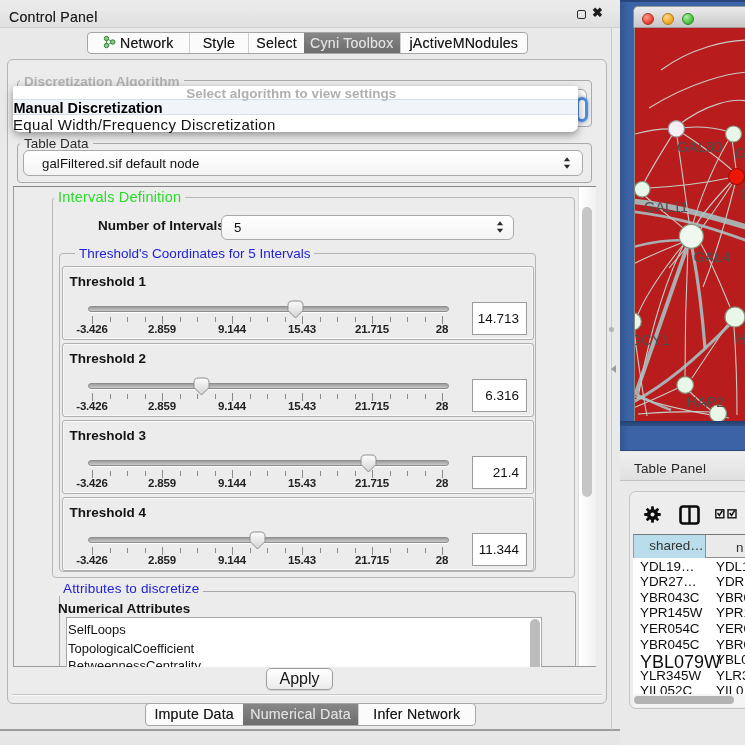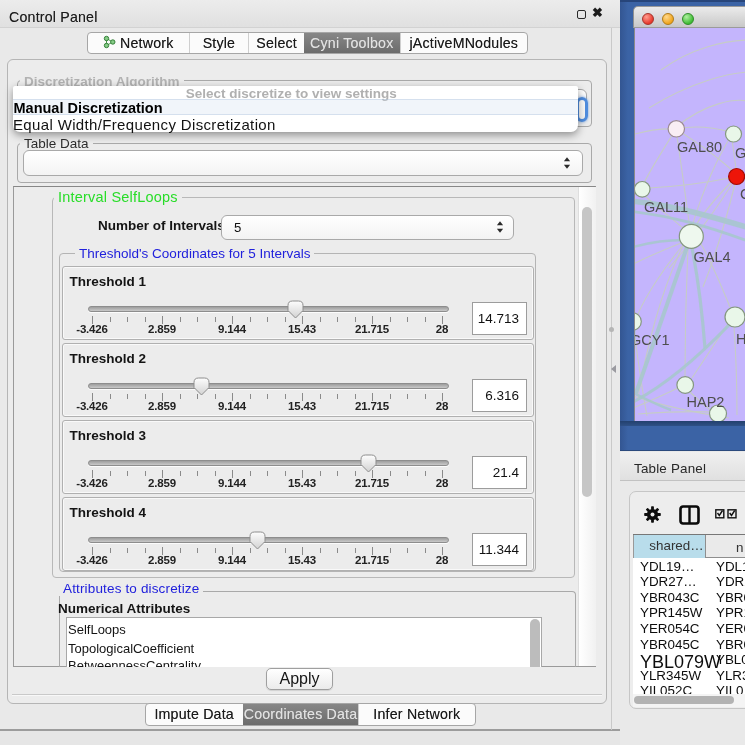--- a/index.html
+++ b/index.html
@@ -69,41 +69,42 @@
 
 <div class="abs" id="panel"></div>
 
 <div class="group" style="left:17px;top:79.5px;width:575px;height:47px;"></div>
 <div class="gtitle" style="left:20px;top:74px;font-size:13.5px;font-weight:700;color:#b2b2b2;">Discretization Algorithm</div>
 
 <div class="combo" style="left:460px;top:89px;width:127px;height:32px;"></div>
 <div class="abs" style="left:575.5px;top:96.5px;width:12px;height:25px;border:3px solid #4f8cdd;border-radius:8px;box-shadow:0 0 3px rgba(79,140,221,.8);box-sizing:border-box;"></div>
 
 <div class="abs" style="left:13px;top:86px;width:564.5px;height:45.8px;background:#fff;border-radius:2px 2px 7px 7px;box-shadow:0 3px 8px rgba(0,0,0,.4);z-index:10;"></div>
-<div class="abs" style="left:9px;top:85.5px;width:564.5px;text-align:center;font-size:13.5px;font-weight:700;color:#b0b0b0;z-index:11;">Select discretize to view settings</div>
+<div class="abs" style="left:9px;top:85.5px;width:564.5px;text-align:center;font-size:13.5px;font-weight:700;color:#b0b0b0;z-index:11;">Select algorithm to view settings</div>
 <div class="abs" style="left:13px;top:99.3px;width:564.5px;height:15.4px;background:rgba(208,222,240,.30);border-top:1px solid rgba(160,185,215,.35);border-bottom:1px solid rgba(160,185,215,.35);box-sizing:border-box;z-index:11;"></div>
 <div class="abs" style="left:13.5px;top:99.5px;font-size:14.5px;font-weight:700;color:#000;z-index:11;">Manual Discretization</div>
 <div class="abs" style="left:13px;top:115.5px;font-size:15px;letter-spacing:.35px;color:#121212;z-index:11;">Equal Width/Frequency Discretization</div>
 
 <div class="group" style="left:17px;top:142.5px;width:575px;height:40px;"></div>
 <div class="gtitle" style="left:20px;top:135.5px;font-size:13.5px;color:#2d2d2d;text-align:center;">Table Data</div>
 <div class="combo" style="left:23px;top:150px;width:560px;height:25.5px;">
+  <div class="ctext">galFiltered.sif default node</div>
   <svg class="spin" style="right:11px;" viewBox="0 0 9 14">
     <path d="M1 5 L4.5 0.5 L8 5 Z" fill="#2a2a2a"></path>
     <path d="M1 9 L4.5 13.5 L8 9 Z" fill="#2a2a2a"></path>
   </svg>
 </div>
 
 <div class="abs" id="scrollpane" style="left:13px;top:186px;width:583px;height:481px;border:1px solid #9a9a9a;border-top-color:#878787;box-sizing:border-box;background:#ececec;"></div>
 
 <div class="abs" style="left:577.5px;top:187px;width:17.5px;height:479px;background:linear-gradient(to right,#ffffff,#f1f1f1);border-left:1px solid #dedede;"></div>
 <div class="abs" style="left:581.5px;top:207px;width:10px;height:290px;background:#c6c6c6;border-radius:5px;"></div>
 
 <div class="group" style="left:52px;top:196.5px;width:523px;height:381.5px;border-color:#b8b8b8;"></div>
-<div class="gtitle" style="left:54px;top:189px;font-size:14.5px;letter-spacing:.2px;color:#28dd28;">Interval SelfLoops</div>
+<div class="gtitle" style="left:54px;top:189px;font-size:14.5px;letter-spacing:.2px;color:#28dd28;">Intervals Definition</div>
 
 <div class="abs" style="left:88px;top:218px;font-size:13.5px;font-weight:700;color:#141414;padding-left:10px;">Number of Intervals</div>
 <div class="combo" style="left:221px;top:215px;width:293px;height:24.5px;">
   <div class="ctext" style="left:12px;">5</div>
   <svg class="spin" style="right:9px;" viewBox="0 0 9 14">
     <path d="M1 5 L4.5 0.5 L8 5 Z" fill="#2a2a2a"></path>
     <path d="M1 9 L4.5 13.5 L8 9 Z" fill="#2a2a2a"></path>
   </svg>
 </div>
 
@@ -286,41 +287,41 @@
   <div>BetweennessCentrality</div>
 </div>
 <div class="abs" style="left:530px;top:619px;width:10px;height:48px;background:#bcbcbc;border-radius:5px 5px 0 0;"></div>
 
 <div class="abs" style="left:266px;top:667.5px;width:67px;height:22.5px;background:linear-gradient(#ffffff,#ebebeb);border:1px solid #9f9f9f;border-radius:5px;box-sizing:border-box;text-align:center;line-height:20px;font-size:16px;color:#141414;box-shadow:0 1px 1px rgba(0,0,0,.12);">Apply</div>
 <div class="abs" style="left:12px;top:694px;width:590px;height:1px;background:#c9c9c9;"></div>
 <div class="abs" style="left:12px;top:695px;width:590px;height:1px;background:#f8f8f8;"></div>
 
 <div class="abs" id="tabsBot">
   <div class="seg" style="width:98px;">Impute Data</div>
-  <div class="seg dark" style="width:116px;">Coordinates Data</div>
+  <div class="seg dark" style="width:116px;">Numerical Data</div>
   <div class="seg div" style="width:117px;">Infer Network</div>
 </div>
 <div class="abs" style="left:0;top:729.3px;width:620px;height:2px;background:#9c9c9c;"></div>
 <div class="abs" style="left:0;top:731px;width:620px;height:14px;background:#e6e6e6;"></div>
 
 <div class="abs" style="left:610.5px;top:28px;width:1px;height:702px;background:#c9c9c9;"></div>
 <div class="abs" style="left:608.5px;top:327px;width:5px;height:5px;border-radius:50%;background:#b5b5b5;"></div>
 <div class="abs" style="left:611px;top:365px;width:0;height:0;border-top:4px solid transparent;border-bottom:4px solid transparent;border-right:5px solid #9a9aa0;"></div>
 
 <div class="abs" id="blue"></div>
 <div class="abs" style="left:620px;top:0;width:125px;height:2px;background:#27457a;"></div>
 <div class="abs" style="left:620px;top:2px;width:8px;height:449px;background:linear-gradient(to right,rgba(15,25,60,.18),rgba(15,25,60,0));"></div>
 
 <div class="abs" id="netwin"></div>
 <div class="abs" style="left:633px;top:5.5px;width:112px;height:22.5px;background:linear-gradient(#ebebeb,#c8c8c8);border-radius:5px 0 0 0;border-left:1px solid #909090;border-top:1px solid #9a9a9a;border-bottom:1px solid #9b9b9b;box-sizing:border-box;"></div>
 <div class="abs" style="left:641.5px;top:12.5px;width:10px;height:10px;border-radius:50%;background:radial-gradient(circle at 35% 30%,#ff9d8f,#e8392c 70%);border:.5px solid #a5342b;"></div>
 <div class="abs" style="left:661.7px;top:12.5px;width:10px;height:10px;border-radius:50%;background:radial-gradient(circle at 35% 30%,#ffd98c,#f0a41c 70%);border:.5px solid #b07c18;"></div>
 <div class="abs" style="left:681.7px;top:12.5px;width:10px;height:10px;border-radius:50%;background:radial-gradient(circle at 35% 30%,#b0f0a0,#3fbc35 70%);border:.5px solid #2f8c28;"></div>
 
-<div class="abs" style="left:634px;top:28px;width:111px;height:393px;background:#c4b5fd;border-left:1px solid #8a8a8a;box-sizing:border-box;overflow:hidden;" id="canvas">
+<div class="abs" style="left:634px;top:28px;width:111px;height:393px;background:#b91c1c;border-left:1px solid #8a8a8a;box-sizing:border-box;overflow:hidden;" id="canvas">
 <svg width="111" height="393" viewBox="634 28 111 393" style="position:absolute;left:0;top:0;">
   <g fill="none" stroke="#c6ccc6" stroke-width="1.1">
     <path d="M660,70 C690,48 725,40 750,40"></path>
     <path d="M648,108 C690,82 730,72 750,72"></path>
     <path d="M675,127 C705,103 735,97 750,102"></path>
     <path d="M675,129 C662,150 649,170 642,185"></path>
     <path d="M675,129 C680,165 686,205 689,230"></path>
     <path d="M675,129 C700,145 720,160 733,172"></path>
     <path d="M675,129 C695,125 715,128 729,132"></path>
     <path d="M675,129 C655,128 638,132 622,138"></path>

